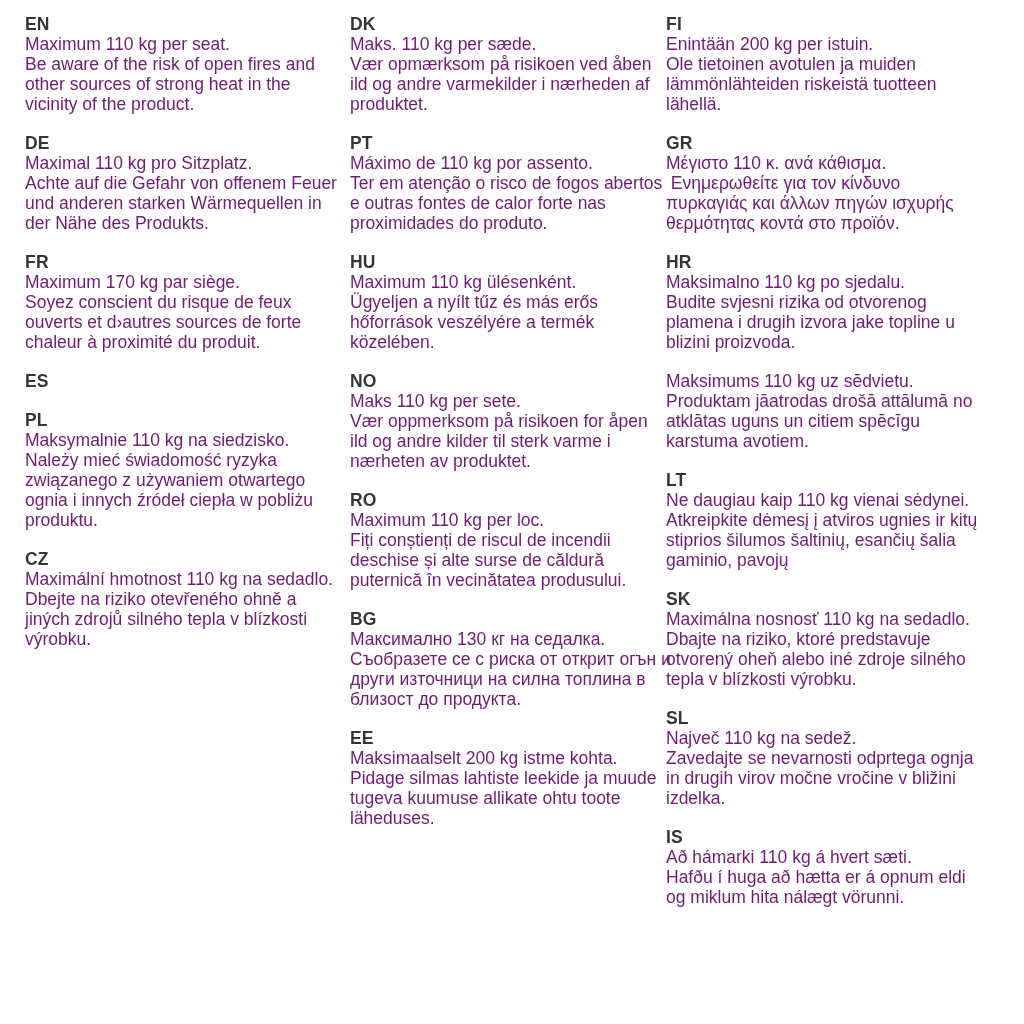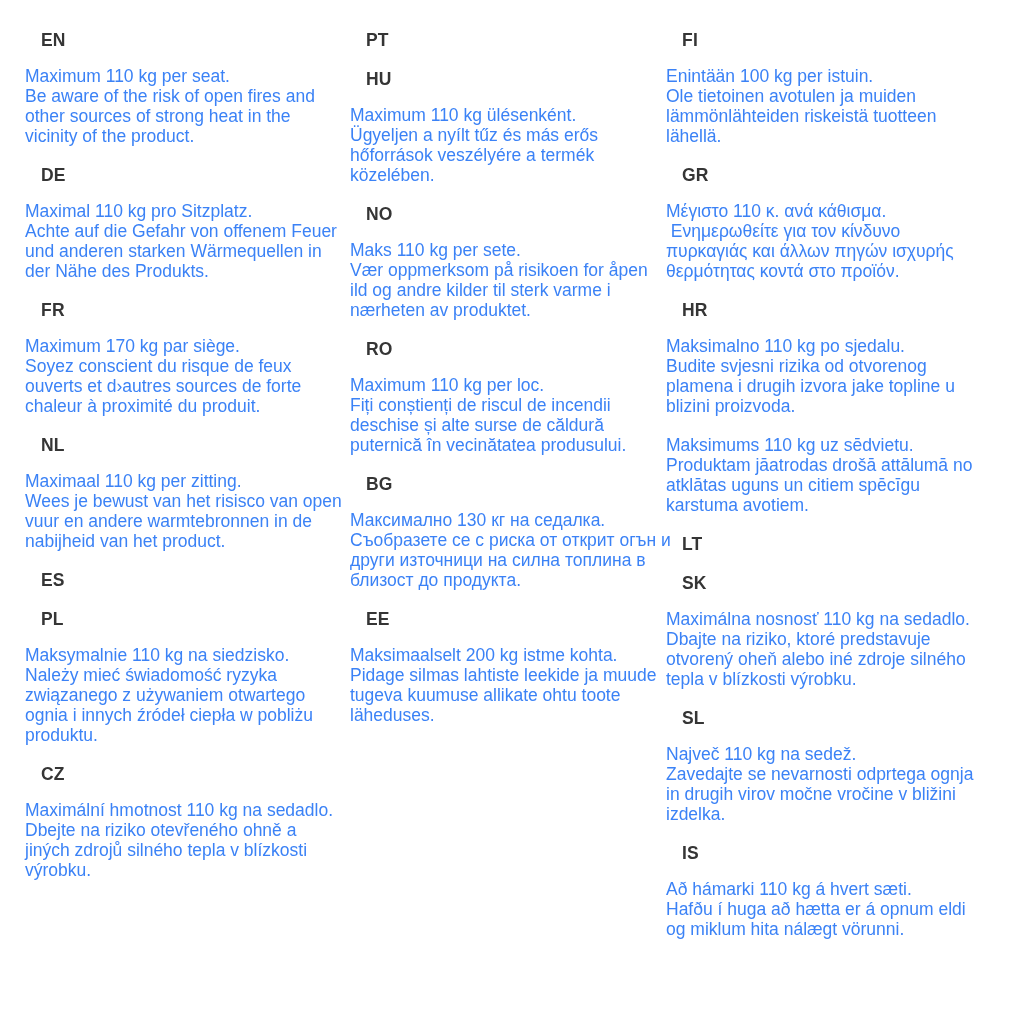--- a/index.html
+++ b/index.html
@@ -20,34 +20,34 @@
     position: absolute;
     top: 14px;
   }
   .col-1 { left: 25px;  width: 322px; }
   .col-2 { left: 350px; width: 328px; }
   .col-3 { left: 666px; width: 340px; }
   .block {
     margin: 0 0 19px 0;
   }
   .block h2 {
-    margin: 16px;
+    margin: 0;
     font-size: 17.5px;
     line-height: 20px;
     font-weight: 700;
     color: #353535;
     letter-spacing: 0.2px;
   }
   .block p {
     margin: 0;
     font-size: 17.5px;
     line-height: 20px;
     font-weight: 400;
     white-space: pre;
-    color: #3b82f6;
+    color: #701a75;
   }
 </style>
 </head>
 <body>
 
 <div class="page">
 
   <div class="col col-1">
     <section class="block">
       <h2>EN</h2>
@@ -62,27 +62,20 @@
 Achte auf die Gefahr von offenem Feuer
 und anderen starken Wärmequellen in
 der Nähe des Produkts.</p>
     </section>
     <section class="block">
       <h2>FR</h2>
       <p>Maximum 170 kg par siège.
 Soyez conscient du risque de feux
 ouverts et d›autres sources de forte
 chaleur à proximité du produit.</p>
-    </section>
-    <section class="block">
-      <h2>NL</h2>
-      <p>Maximaal 110 kg per zitting.
-Wees je bewust van het risisco van open
-vuur en andere warmtebronnen in de
-nabijheid van het product.</p>
     </section>
     <section class="block">
       <h2>ES</h2>
     </section>
     <section class="block">
       <h2>PL</h2>
       <p>Maksymalnie 110 kg na siedzisko.
 Należy mieć świadomość ryzyka
 związanego z używaniem otwartego
 ognia i innych źródeł ciepła w pobliżu
@@ -92,21 +85,32 @@
       <h2>CZ</h2>
       <p>Maximální hmotnost 110 kg na sedadlo.
 Dbejte na riziko otevřeného ohně a
 jiných zdrojů silného tepla v blízkosti
 výrobku.</p>
     </section>
   </div>
 
   <div class="col col-2">
     <section class="block">
+      <h2>DK</h2>
+      <p>Maks. 110 kg per sæde.
+Vær opmærksom på risikoen ved åben
+ild og andre varmekilder i nærheden af
+produktet.</p>
+    </section>
+    <section class="block">
       <h2>PT</h2>
+      <p>Máximo de 110 kg por assento.
+Ter em atenção o risco de fogos abertos
+e outras fontes de calor forte nas
+proximidades do produto.</p>
     </section>
     <section class="block">
       <h2>HU</h2>
       <p>Maximum 110 kg ülésenként.
 Ügyeljen a nyílt tűz és más erős
 hőforrások veszélyére a termék
 közelében.</p>
     </section>
     <section class="block">
       <h2>NO</h2>
@@ -134,21 +138,21 @@
       <p>Maksimaalselt 200 kg istme kohta.
 Pidage silmas lahtiste leekide ja muude
 tugeva kuumuse allikate ohtu toote
 läheduses.</p>
     </section>
   </div>
 
   <div class="col col-3">
     <section class="block">
       <h2>FI</h2>
-      <p>Enintään 100 kg per istuin.
+      <p>Enintään 200 kg per istuin.
 Ole tietoinen avotulen ja muiden
 lämmönlähteiden riskeistä tuotteen
 lähellä.</p>
     </section>
     <section class="block">
       <h2>GR</h2>
       <p>Μέγιστο 110 κ. ανά κάθισμα.
  Ενημερωθείτε για τον κίνδυνο
 πυρκαγιάς και άλλων πηγών ισχυρής
 θερμότητας κοντά στο προϊόν.</p>
@@ -161,20 +165,24 @@
 blizini proizvoda.</p>
     </section>
     <section class="block">
       <p>Maksimums 110 kg uz sēdvietu.
 Produktam jāatrodas drošā attālumā no
 atklātas uguns un citiem spēcīgu
 karstuma avotiem.</p>
     </section>
     <section class="block">
       <h2>LT</h2>
+      <p>Ne daugiau kaip 110 kg vienai sėdynei.
+Atkreipkite dėmesį į atviros ugnies ir kitų
+stiprios šilumos šaltinių, esančių šalia
+gaminio, pavojų</p>
     </section>
     <section class="block">
       <h2>SK</h2>
       <p>Maximálna nosnosť 110 kg na sedadlo.
 Dbajte na riziko, ktoré predstavuje
 otvorený oheň alebo iné zdroje silného
 tepla v blízkosti výrobku.</p>
     </section>
     <section class="block">
       <h2>SL</h2>

